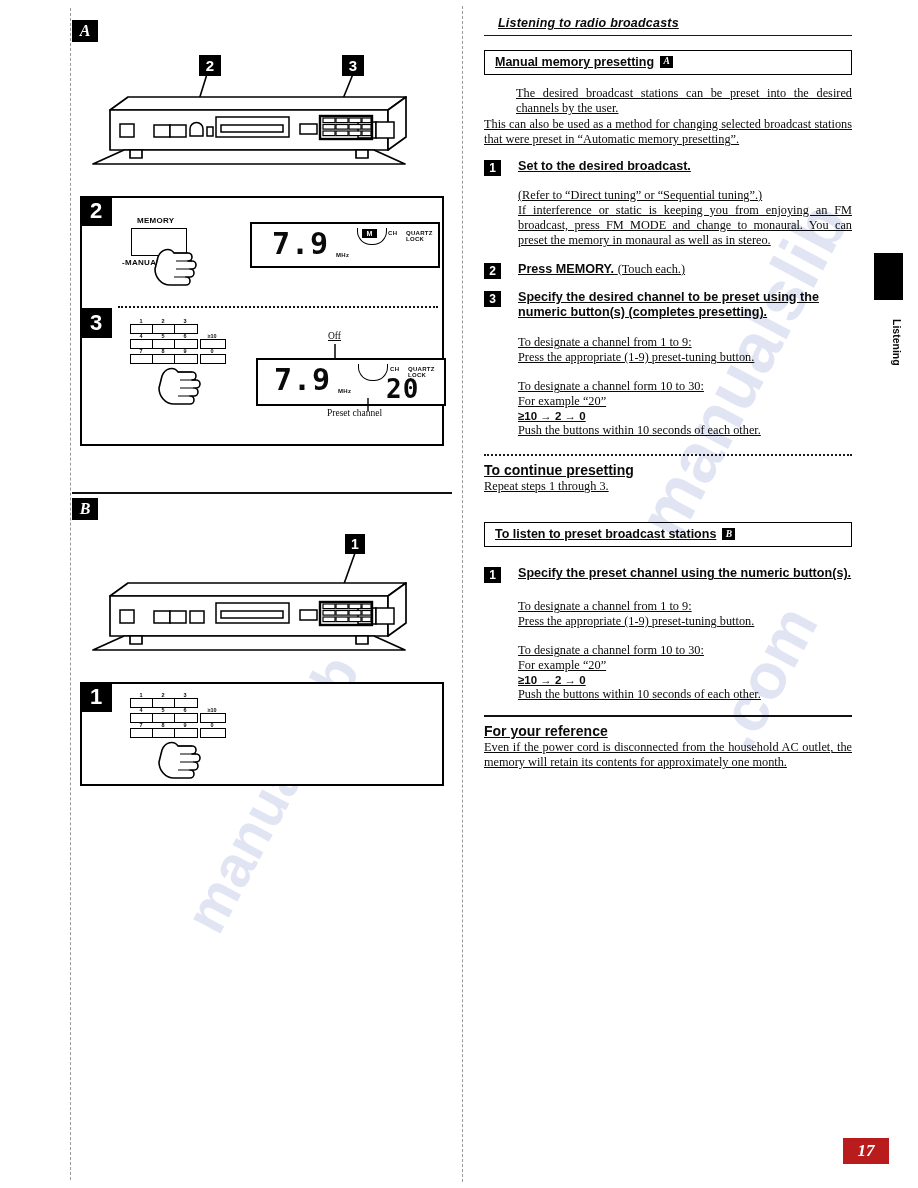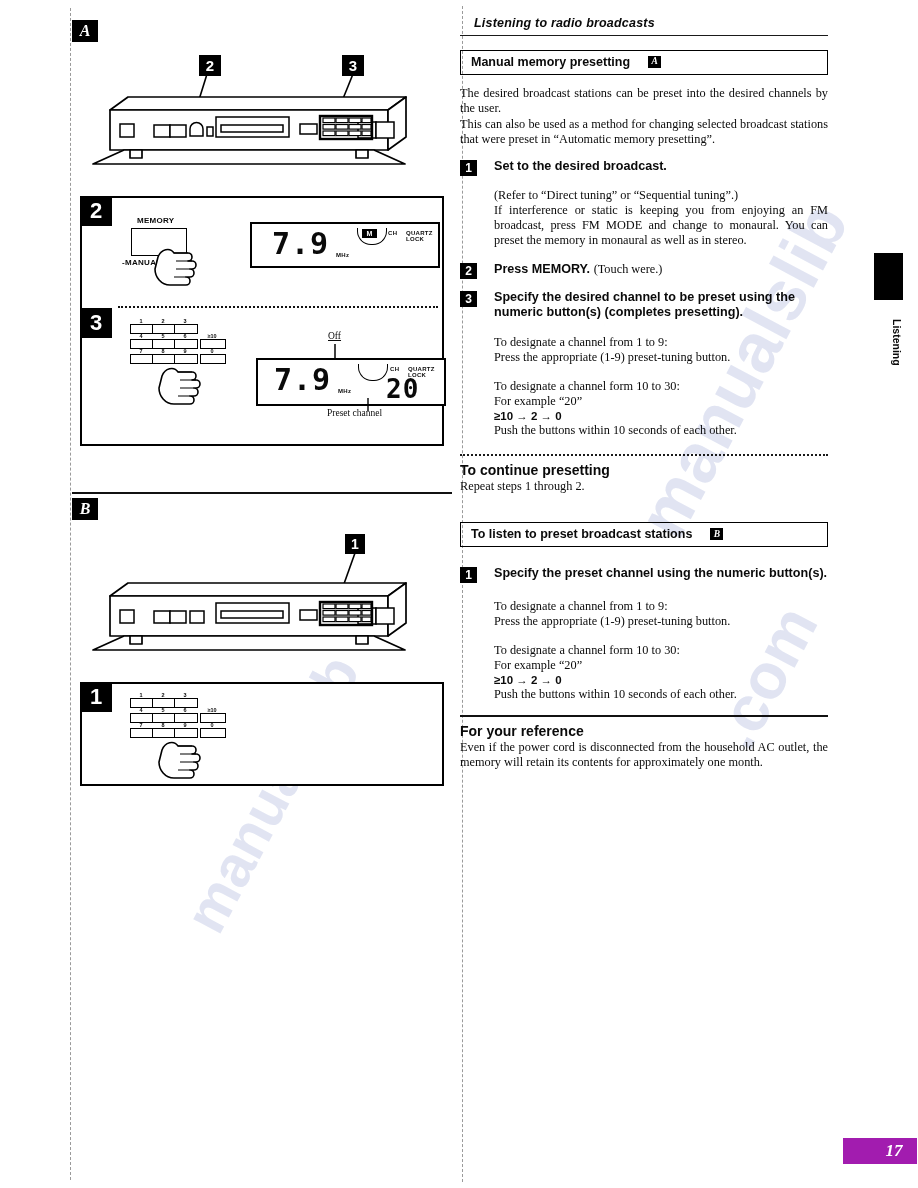--- a/index.html
+++ b/index.html
@@ -37,34 +37,34 @@
   }
 
   .panel{
     position:absolute;border:2px solid #000;background:#fff;
   }
 
   
   .tuner{position:absolute;}
 
   
-  .rcol{position:absolute;left:460px;top:0;width:368px;}
+  .rcol{position:absolute;left:484px;top:0;width:368px;text-decoration:underline;}
   .doc-title{
     font-family:"Liberation Sans", sans-serif;
     font-style:italic;font-weight:bold;font-size:12.5px;
     letter-spacing:.2px;
     margin-left:14px;
   }
   .title-rule{border-top:1.6px solid #1a1a1a;margin-top:5px;}
 
   .sec-box{
     border:1.6px solid #000;padding:4px 8px 5px 10px;
     font-family:"Liberation Sans", sans-serif;
     font-weight:bold;font-size:12.5px;
-    display:flex;align-items:center;gap:18px;text-align:right;
+    display:flex;align-items:center;gap:6px;text-align:right;
   }
   .sec-box .badge{
     width:13px;height:12px;font-size:9.5px;
   }
 
   p.body{
     font-family:"Liberation Serif", serif;
     font-size:12.3px;line-height:1.22;margin:0;
     text-align:justify;
   }
@@ -94,23 +94,23 @@
   .side-tab-txt{
     position:absolute;left:874px;top:300px;width:29px;height:80px;
     font-family:"Liberation Sans", sans-serif;font-weight:bold;font-size:10.5px;
     writing-mode:vertical-rl;
     display:flex;align-items:flex-start;justify-content:center;
     padding-top:2px;
   }
 
   .pageno{
     position:absolute;left:843px;top:1138px;width:46px;height:26px;
-    background:#a21caf;color:#fff;
+    background:#b91c1c;color:#fff;
     font-family:"Liberation Serif", serif;font-style:italic;font-weight:bold;font-size:17px;
-    display:flex;align-items:center;justify-content:center;padding-left:28px;
+    display:flex;align-items:center;justify-content:center;
   }
 
   
   .wm{
     position:absolute;pointer-events:none;
     color:#c9cfe8;opacity:.55;
     font-family:"Liberation Sans", sans-serif;font-size:58px;font-weight:bold;
     transform:rotate(-62deg);white-space:nowrap;
   }
 
@@ -370,58 +370,58 @@
 
     <div style="height:16px;"></div>
     <div class="doc-title">Listening to radio broadcasts</div>
     <div class="title-rule"></div>
 
     <div class="sec-box" style="margin-top:14px;">
       <span>Manual memory presetting</span>
       <span class="ital-lbl badge">A</span>
     </div>
 
-    <p class="body" style="margin-top:11px;">The desired broadcast stations can be preset into the desired channels by the user.</p>
+    <p class="body" style="margin-top:11px;margin-left:32px;">The desired broadcast stations can be preset into the desired channels by the user.</p>
     <p class="body" style="margin-top:1px;">This can also be used as a method for changing selected broadcast stations that were preset in “Automatic memory presetting”.</p>
 
     <div style="position:relative;margin-top:12px;">
       <div class="blk-num" style="position:absolute;left:0;top:1px;width:17px;height:16px;font-size:12px;">1</div>
       <div style="margin-left:34px;">
         <div class="step-head">Set to the desired broadcast.</div>
         <p class="body nj" style="margin-top:14px;">(Refer to “Direct tuning” or “Sequential tuning”.)</p>
         <p class="body" style="margin-top:0px;">If interference or static is keeping you from enjoying an FM broadcast, press FM MODE and change to monaural. You can preset the memory in monaural as well as in stereo.</p>
       </div>
     </div>
 
     <div style="position:relative;margin-top:14px;">
       <div class="blk-num" style="position:absolute;left:0;top:1px;width:17px;height:16px;font-size:12px;">2</div>
       <div style="margin-left:34px;">
         <div class="step-head">
           <span>Press MEMORY.</span>
-          <span class="reg">(Touch were.)</span>
+          <span class="reg">(Touch each.)</span>
         </div>
       </div>
     </div>
 
     <div style="position:relative;margin-top:13px;">
       <div class="blk-num" style="position:absolute;left:0;top:1px;width:17px;height:16px;font-size:12px;">3</div>
       <div style="margin-left:34px;">
         <div class="step-head">Specify the desired channel to be preset using the numeric button(s) (completes presetting).</div>
         <p class="body nj" style="margin-top:16px;">To designate a channel from 1 to 9:</p>
         <p class="body nj">Press the appropriate (1-9) preset-tuning button.</p>
         <p class="body nj" style="margin-top:14px;">To designate a channel form 10 to 30:</p>
         <p class="body nj">For example “20”</p>
         <p class="body nj" style="font-family:'Liberation Sans',sans-serif;font-size:11.5px;font-weight:bold;">≥10 → 2 → 0</p>
         <p class="body nj">Push the buttons within 10 seconds of each other.</p>
       </div>
     </div>
 
     <div class="dotrule" style="margin-top:16px;"></div>
     <div class="subhead" style="margin-top:6px;">To continue presetting</div>
-    <p class="body nj" style="margin-top:1px;">Repeat steps 1 through 2.</p>
+    <p class="body nj" style="margin-top:1px;">Repeat steps 1 through 3.</p>
 
     <div class="sec-box" style="margin-top:28px;">
       <span>To listen to preset broadcast stations</span>
       <span class="ital-lbl badge">B</span>
     </div>
 
     <div style="position:relative;margin-top:19px;">
       <div class="blk-num" style="position:absolute;left:0;top:1px;width:17px;height:16px;font-size:12px;">1</div>
       <div style="margin-left:34px;">
         <div class="step-head">Specify the preset channel using the numeric button(s).</div>

